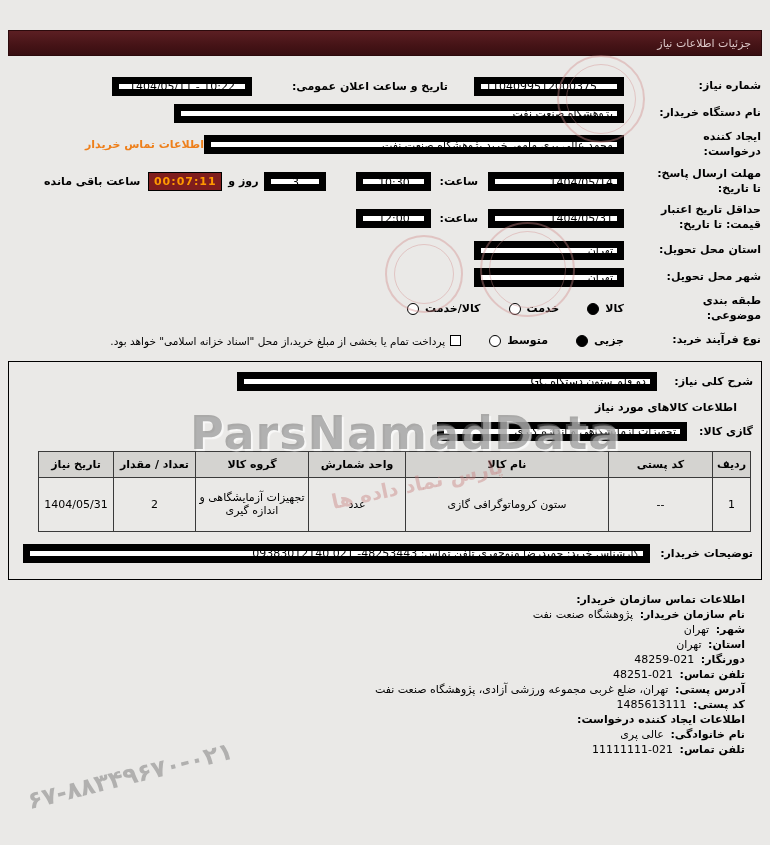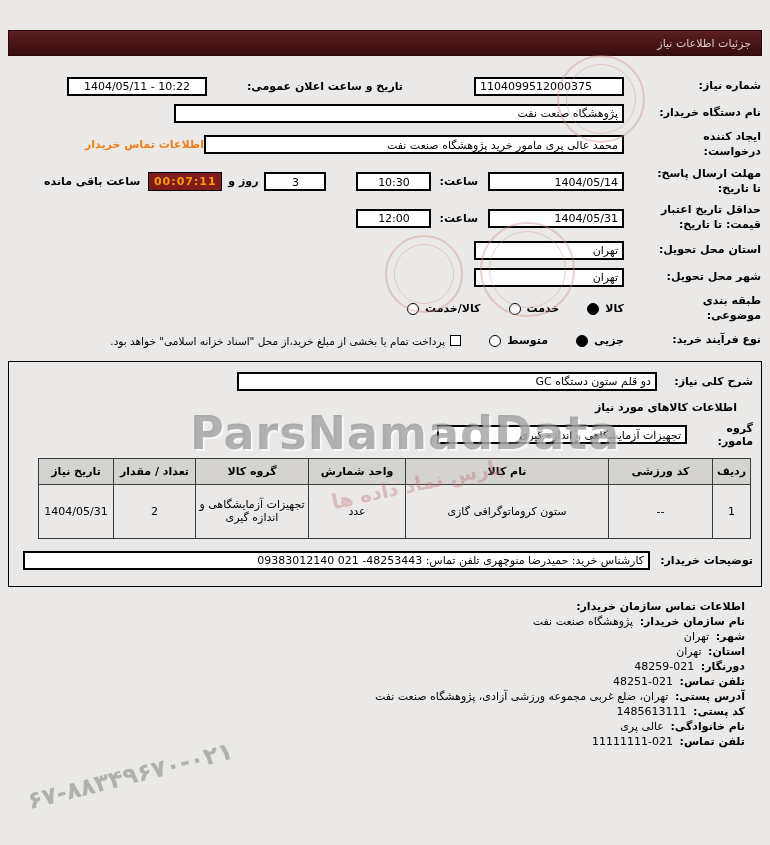--- a/index.html
+++ b/index.html
@@ -20,30 +20,30 @@
     border:1px solid #2c0a0c;
     color:#ddc9c9; padding:0 10px; font-size:11px;
   }
 
   
   .form { padding:20px 9px 0 8px; }
   .frow { display:flex; align-items:center; margin-bottom:7px; min-height:20px; }
   .flabel { font-weight:bold; width:112px; margin-left:25px; line-height:1.35; flex:none; }
   .slabel { font-weight:bold; flex:none; }
   .fin {
-    height:19px; border:2px solid #000000; background:#fff;
+    height:19px; border:7px solid #000000; background:#fff;
     font-family:"DejaVu Sans", sans-serif; font-size:11px; color:#000;
     padding:1px 4px 0; direction:rtl; flex:none;
   }
   .ltr { direction:ltr; }
   .ta-l { text-align:left; } .ta-c { text-align:center; } .ta-r { text-align:right; }
   .w150{width:150px}.w140{width:140px}.w145{width:136px}.w75{width:75px}
   .w62{width:62px}.w450{width:450px}.w420{width:420px}.w250{width:250px}
   .ml6{margin-left:6px}.ml8{margin-left:8px}.ml10{margin-left:10px}.ml30{margin-left:30px}
-  .ml40{margin-left:40px}.ml48{margin-left:71px}
+  .ml40{margin-left:40px}.ml48{margin-left:26px}
   .contact-link { color:#ee7f1a; font-weight:bold; cursor:pointer; }
   .timer {
     width:74px; height:19px; border:1px solid #000; background:#7f1d1d;
     color:#ff9900; font-weight:bold; text-align:center; direction:ltr;
     line-height:17px; flex:none; letter-spacing:1px;
   }
   .opt { display:flex; align-items:center; margin-left:28px; flex:none; }
   .opt-label { font-weight:bold; margin-left:6px; }
   .radio {
     width:12px; height:12px; border:1px solid #000; border-radius:50%;
@@ -197,29 +197,29 @@
   <div class="need-box">
 
     <div class="brow">
       <div class="blabel w88">شرح کلی نیاز:</div>
       <input class="fin w420" readonly="" value="دو قلم ستون دستگاه GC" style="">
     </div>
 
     <div class="subheader">اطلاعات کالاهای مورد نیاز</div>
 
     <div class="brow">
-      <div class="blabel w58">گروه مامور:</div>
+      <div class="blabel w58">گازی کالا:</div>
       <input class="fin w250" readonly="" value="تجهیزات آزمایشگاهی و اندازه گیری" style="">
     </div>
 
     <table class="goods">
       <thead>
         <tr>
           <th class="c0">ردیف</th>
-          <th class="c1">کد ورزشی</th>
+          <th class="c1">کد پستی</th>
           <th class="c2">نام کالا</th>
           <th class="c3">واحد شمارش</th>
           <th class="c4">گروه کالا</th>
           <th class="c5">تعداد / مقدار</th>
           <th class="c6">تاریخ نیاز</th>
         </tr>
       </thead>
       <tbody>
         <tr>
           <td>1</td>
@@ -263,20 +263,21 @@
       <span class="val">021-48251</span>
     </div>
     <div class="cline">
       <span class="lab">آدرس پستی:</span>
       <span class="val">تهران، ضلع غربی مجموعه ورزشی آزادی، پژوهشگاه صنعت نفت</span>
     </div>
     <div class="cline">
       <span class="lab">کد پستی:</span>
       <span class="val">1485613111</span>
     </div>
+    <div class="chead">اطلاعات ایجاد کننده درخواست:</div>
     <div class="cline">
       <span class="lab">نام خانوادگی:</span>
       <span class="val">عالی پری</span>
     </div>
     <div class="cline">
       <span class="lab">تلفن تماس:</span>
       <span class="val">021-11111111</span>
     </div>
   </div>
 

